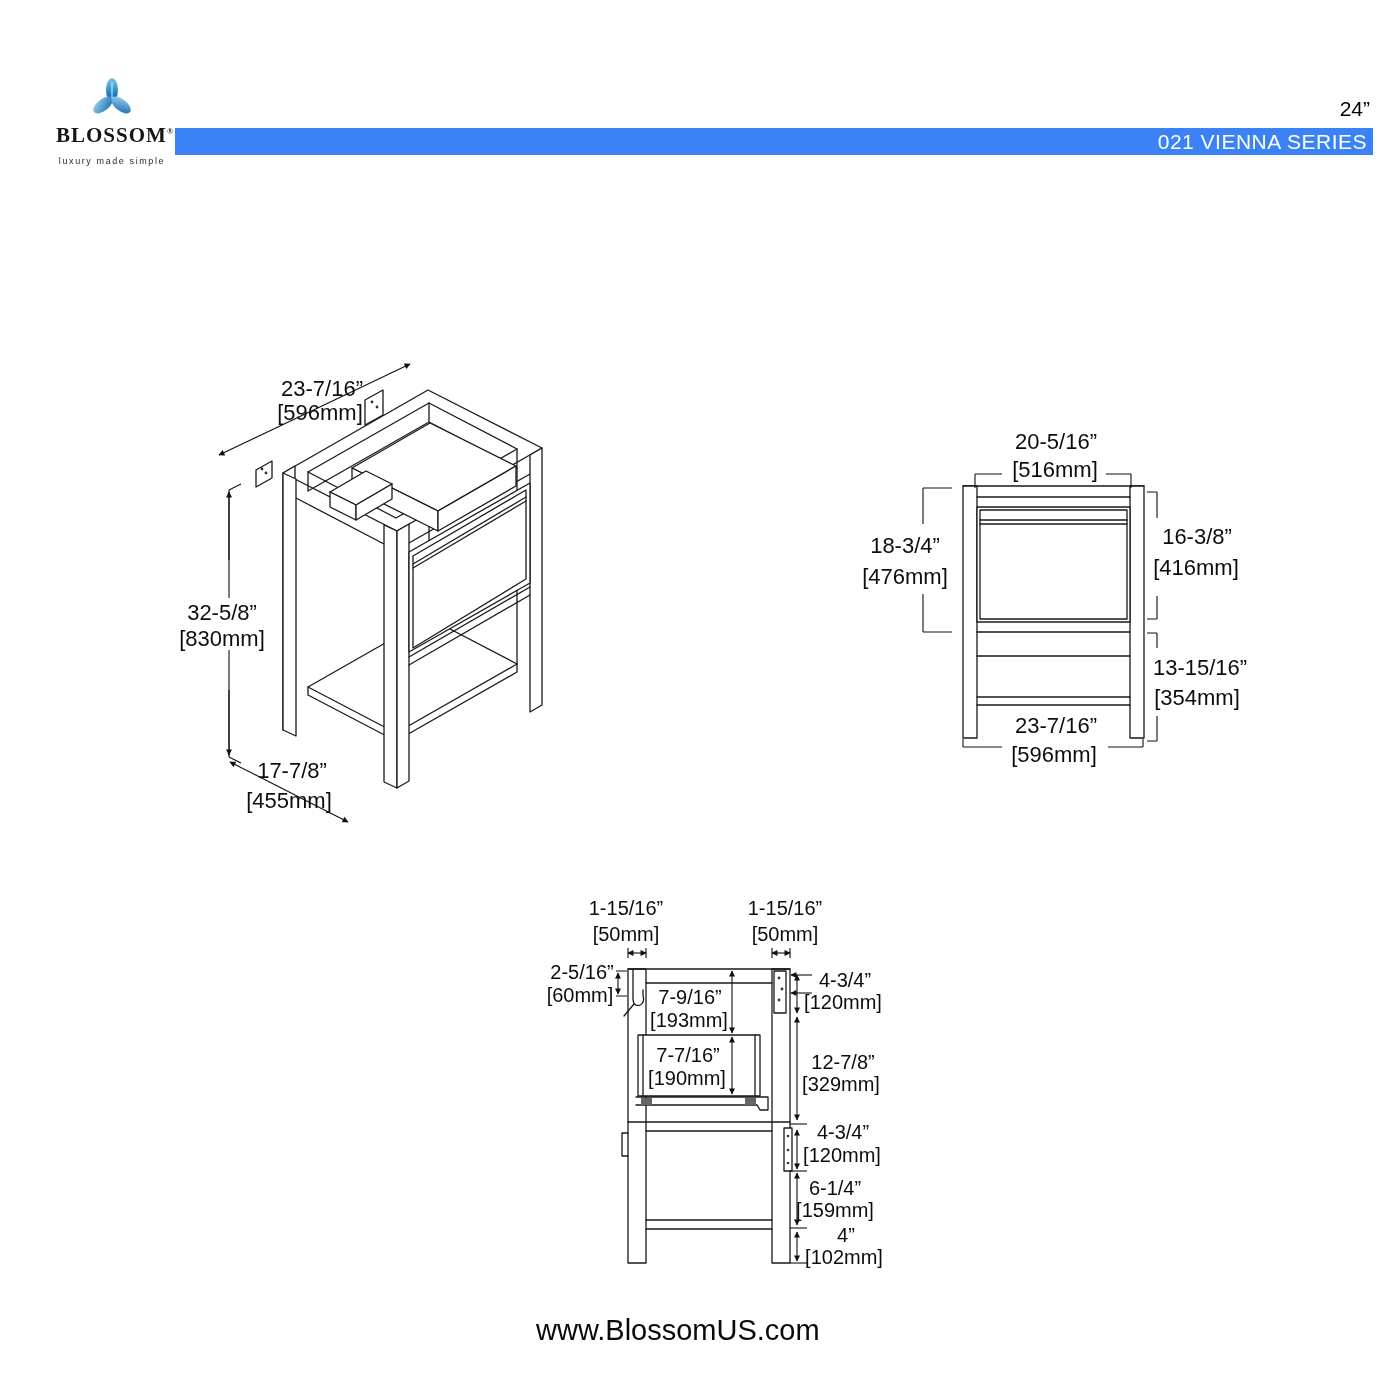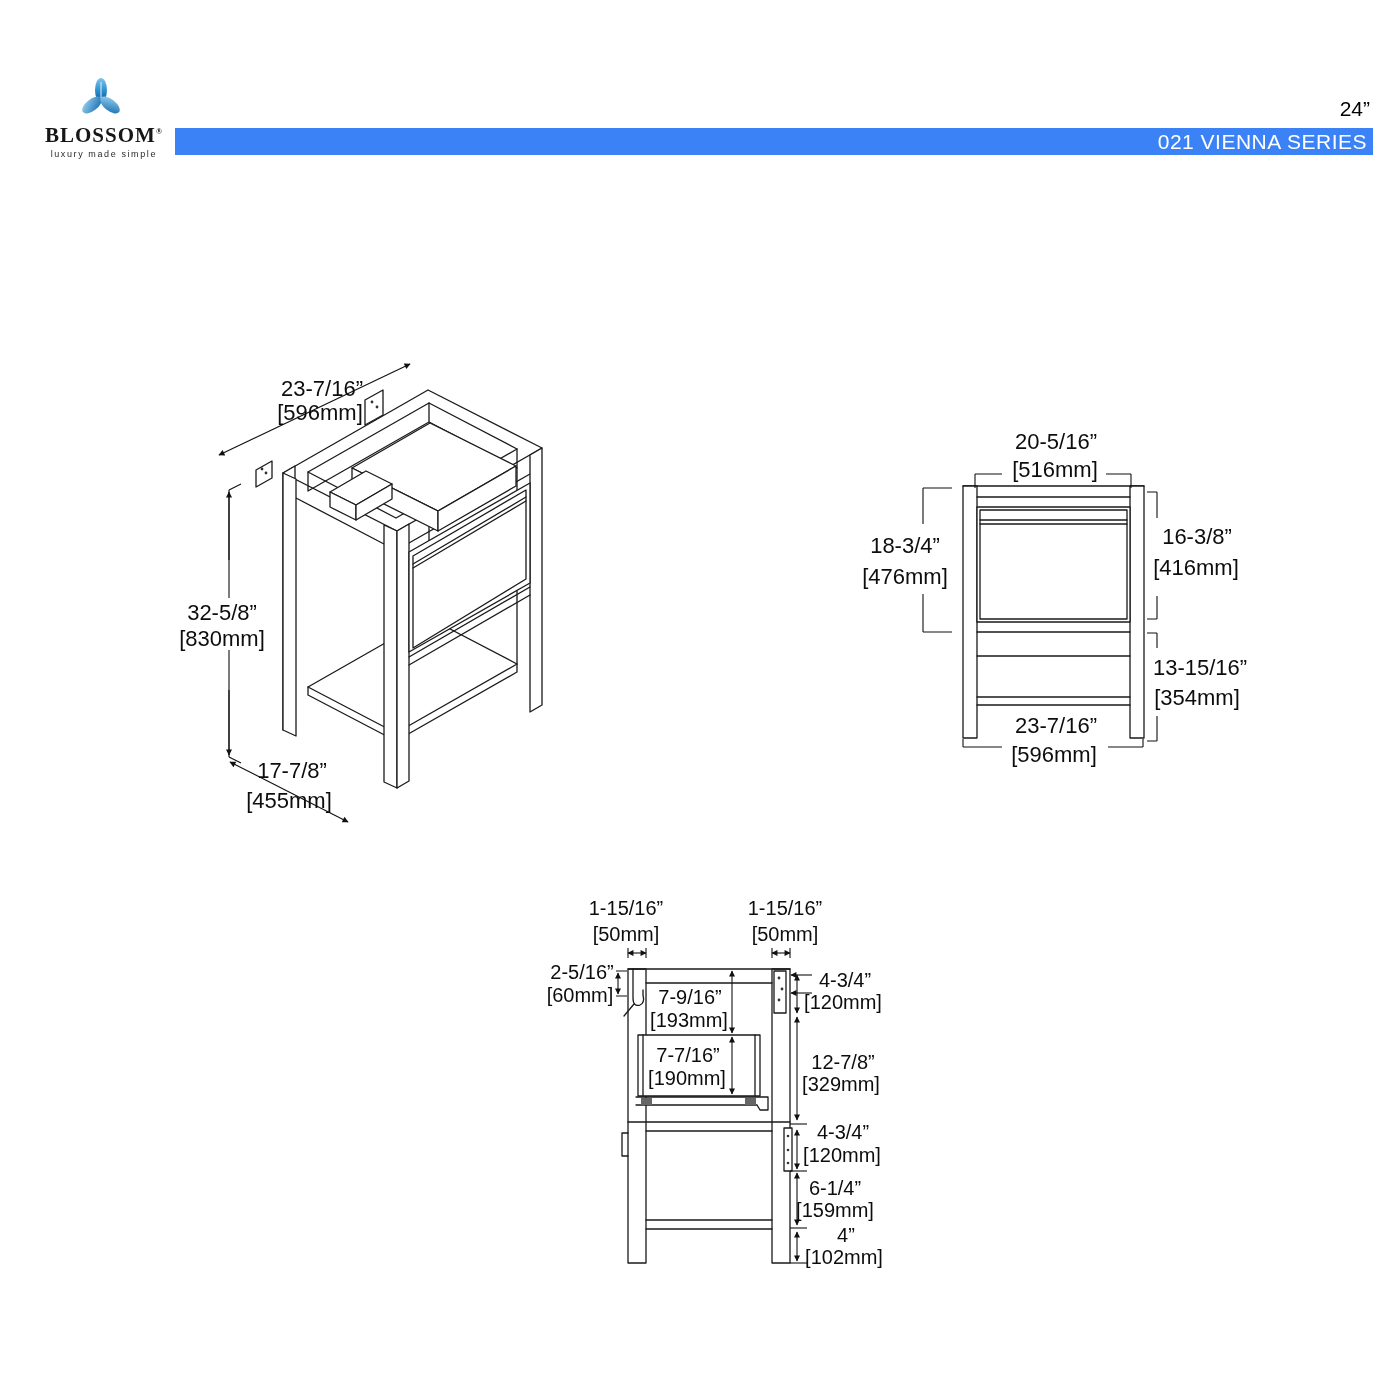--- a/index.html
+++ b/index.html
@@ -1,24 +1,24 @@
 <!DOCTYPE html>
 <html><head>
 <meta charset="utf-8">
 <style>
   html,body{margin:0;padding:0;background:#ffffff;}
   .page{position:relative;width:1400px;height:1400px;background:#fff;overflow:hidden;
         font-family:"Liberation Sans", sans-serif;color:#111;}
   
-  .logo{position:absolute;left:45px;top:76px;width:112px;text-align:right;}
+  .logo{position:absolute;left:56px;top:76px;width:112px;text-align:center;}
   .logo .flower{display:block;margin:0 auto 1px auto;}
   .brand{font-family:"Liberation Serif", serif;font-weight:700;font-size:21px;
          letter-spacing:1px;color:#161616;white-space:nowrap;}
   .brand sup{font-size:8px;letter-spacing:0;}
-  .tagline{font-size:9px;letter-spacing:1.6px;color:#2b2b2b;margin-top:1px;white-space:nowrap;}
+  .tagline{font-size:9px;letter-spacing:1.6px;color:#2b2b2b;margin-top:8px;white-space:nowrap;}
   .size-label{position:absolute;top:97px;right:30px;font-size:21px;color:#000000;}
   .series-bar{position:absolute;left:175px;right:27px;top:128px;height:27px;background:#3b82f6;}
   .series-bar span{position:absolute;right:6px;top:0;line-height:27px;color:#fff;
                    font-size:21px;letter-spacing:0.5px;white-space:nowrap;}
   
   svg.drawing{position:absolute;left:0;top:0;}
   text.dim{font-family:"Liberation Sans", sans-serif;fill:#0d0d0d;text-anchor:middle;}
   text.d22{font-size:22px;}
   text.d20{font-size:20px;}
   .ln{stroke:#1a1a1a;stroke-width:1.3;fill:none;stroke-linecap:round;stroke-linejoin:round;}
@@ -222,14 +222,15 @@
       <text class="dim d20" x="841" y="1091">[329mm]</text>
       <text class="dim d20" x="843" y="1139">4-3/4”</text>
       <text class="dim d20" x="842" y="1162">[120mm]</text>
       <text class="dim d20" x="835" y="1195">6-1/4”</text>
       <text class="dim d20" x="835" y="1217">[159mm]</text>
       <text class="dim d20" x="846" y="1242">4”</text>
       <text class="dim d20" x="844" y="1264">[102mm]</text>
     </g>
   </svg>
 
+  <div class="footer">www.BlossomUS.com</div>
 
 </div>
 
 </body></html>

